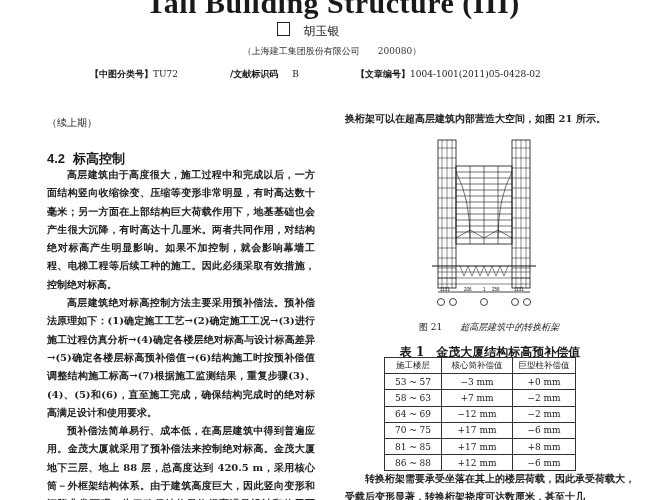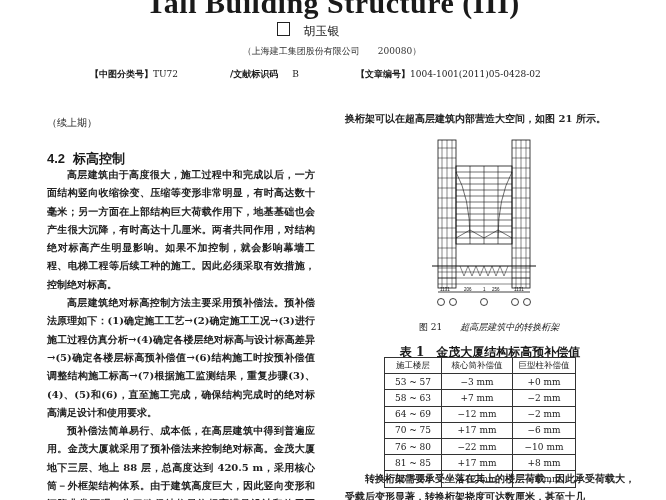--- a/index.html
+++ b/index.html
@@ -175,25 +175,20 @@
     <td>64 ~ 69</td>
     <td>−12 mm</td>
     <td>−2 mm</td>
   </tr>
   <tr>
     <td>70 ~ 75</td>
     <td>+17 mm</td>
     <td>−6 mm</td>
   </tr>
   <tr>
-    <td>76 ~ 80</td>
-    <td>−22 mm</td>
-    <td>−10 mm</td>
-  </tr>
-  <tr>
     <td>81 ~ 85</td>
     <td>+17 mm</td>
     <td>+8 mm</td>
   </tr>
   <tr>
     <td>86 ~ 88</td>
     <td>+12 mm</td>
     <td>−6 mm</td>
   </tr>
 </tbody>

